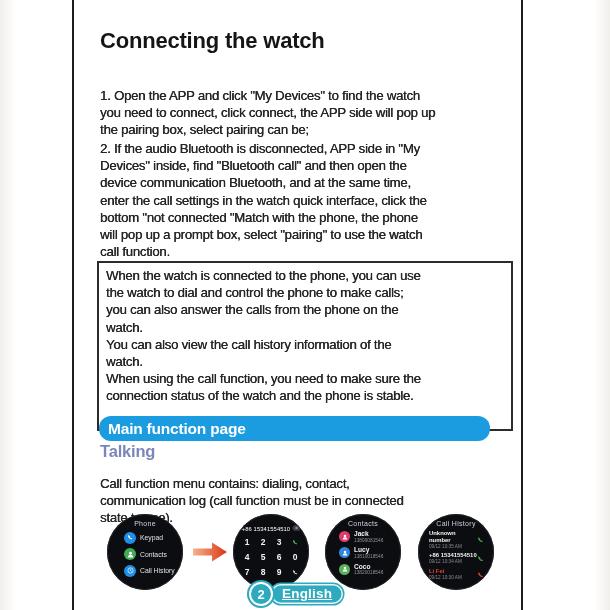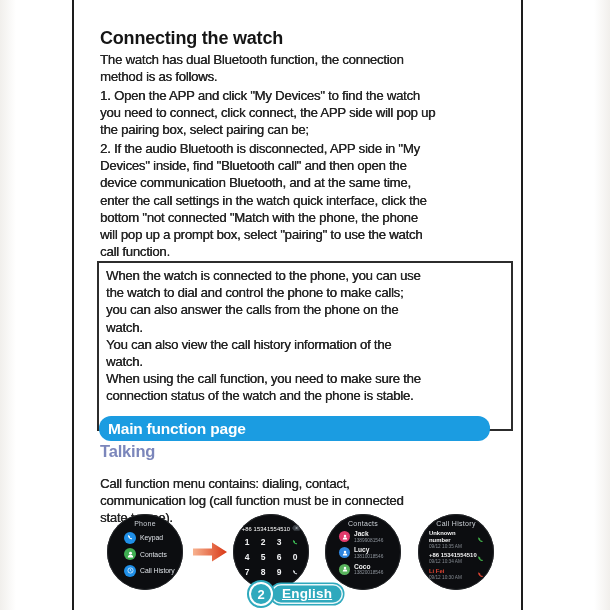--- a/index.html
+++ b/index.html
@@ -6,21 +6,21 @@
   body{width:610px;height:610px;background:#eee;}
   .page{
     position:relative;width:610px;height:610px;overflow:hidden;
     background:linear-gradient(90deg,#f1efec 0px,#ffffff 16px,#ffffff 594px,#f1efec 610px);
     font-family:"Liberation Sans", sans-serif;color:#262626;
   }
   .rule{position:absolute;top:0;bottom:0;width:2px;background:#1d1d1d;}
   .rule.left{left:72px;}
   .rule.right{left:521px;}
   .content{position:absolute;left:100px;top:0;width:412px;height:610px;}
-  .h1{position:absolute;top:28px;margin:0;font-size:18px;font-weight:700;letter-spacing:-0.2px;color:#151515;}
+  .h1{position:absolute;top:28px;margin:0;font-size:22px;font-weight:700;letter-spacing:-0.2px;color:#151515;}
   .para{
     position:absolute;white-space:pre-line;font-size:13.2px;line-height:17.2px;
     letter-spacing:-0.25px;color:#262626;text-shadow:0.3px 0 0 currentColor;width:414px;
   }
   .p-intro{top:51px;}
   .p-step1{top:87px;}
   .p-step2{top:140px;}
   .note-box{
     position:absolute;left:-3px;top:261px;width:416px;box-sizing:border-box;
     border:2px solid #2c2c2c;padding:4px 6px 24px 7px;background:#fff;
@@ -78,22 +78,20 @@
 </style>
 </head>
 <body>
 
 <div class="page">
   <div class="rule left"></div>
   <div class="rule right"></div>
 
   <div class="content">
     <h1 class="h1">Connecting the watch</h1>
-    <div class="para p-intro">The watch has dual Bluetooth function, the connection
-method is as follows.</div>
     <div class="para p-step1">1. Open the APP and click "My Devices" to find the watch
 you need to connect, click connect, the APP side will pop up
 the pairing box, select pairing can be;</div>
     <div class="para p-step2">2. If the audio Bluetooth is disconnected, APP side in "My
 Devices" inside, find "Bluetooth call" and then open the
 device communication Bluetooth, and at the same time,
 enter the call settings in the watch quick interface, click the
 bottom "not connected "Match with the phone, the phone
 will pop up a prompt box, select "pairing" to use the watch
 call function.</div>

